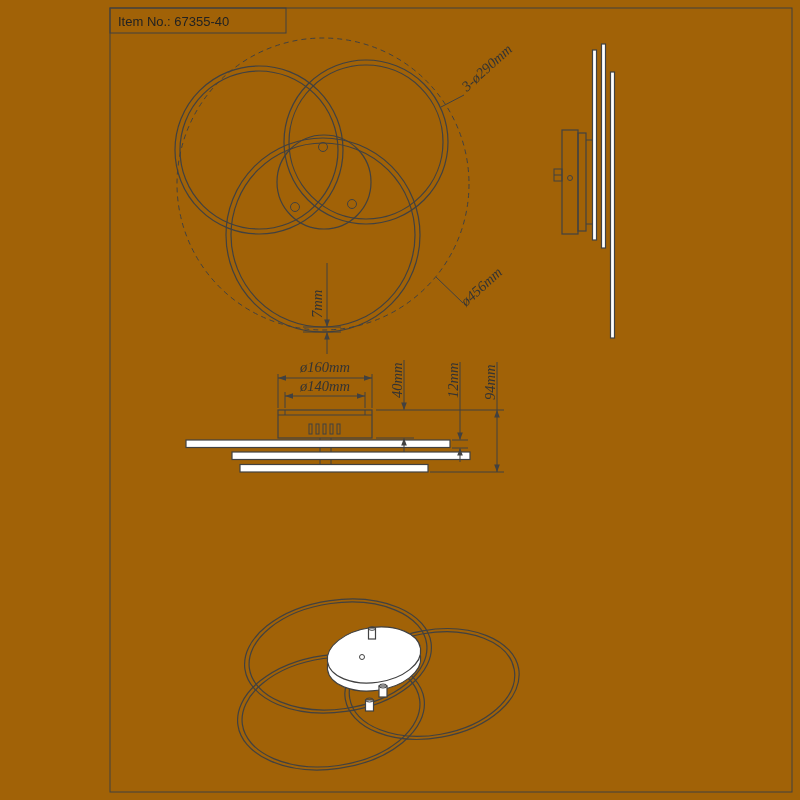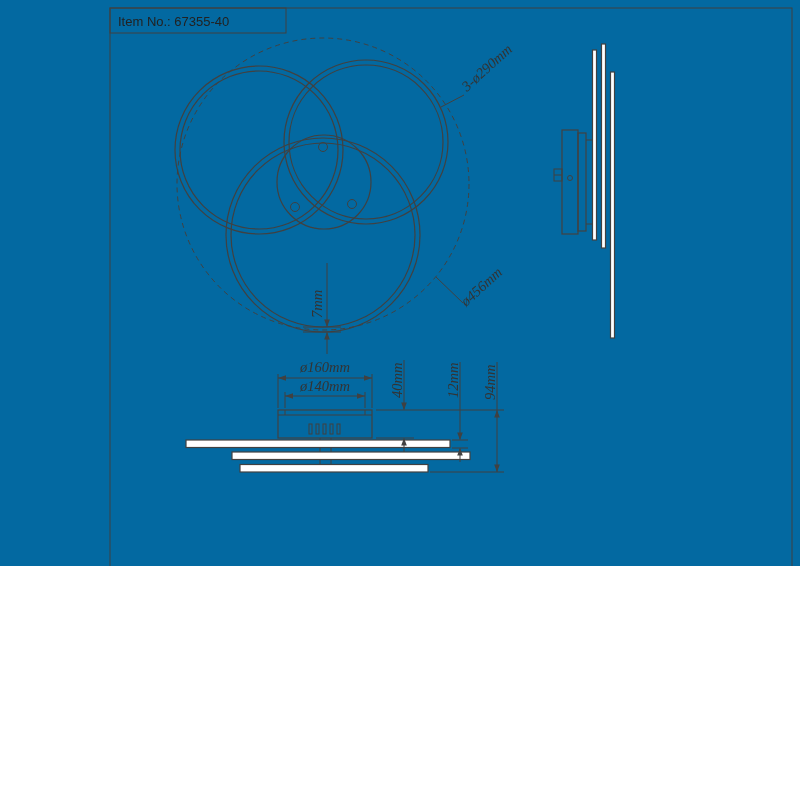--- a/index.html
+++ b/index.html
@@ -1,16 +1,16 @@
 <!DOCTYPE html>
 <html><head>
 <meta charset="utf-8">
 <style>
   html,body{margin:0;padding:0;background:#ffffff;}
-  .sheet{position:relative;width:800px;height:566px;background:#0369a1;overflow:hidden;}
+  .sheet{position:relative;width:800px;height:800px;background:#a16207;overflow:hidden;}
   svg{position:absolute;top:0;left:0;}
   .ln{fill:none;stroke:#414141;stroke-width:1.2;}
   .lnthin{fill:none;stroke:#414141;stroke-width:1;}
   .lnfill{fill:#ffffff;stroke:#414141;stroke-width:1.2;}
   .dash{fill:none;stroke:#414141;stroke-width:1;stroke-dasharray:5 4;}
   .arr{fill:#414141;stroke:none;}
   .dimtxt{font:italic 14.5px "Liberation Serif", serif;fill:#333333;}
   .titletxt{font:13px "Liberation Sans", sans-serif;fill:#222222;}
 </style>
 </head>

